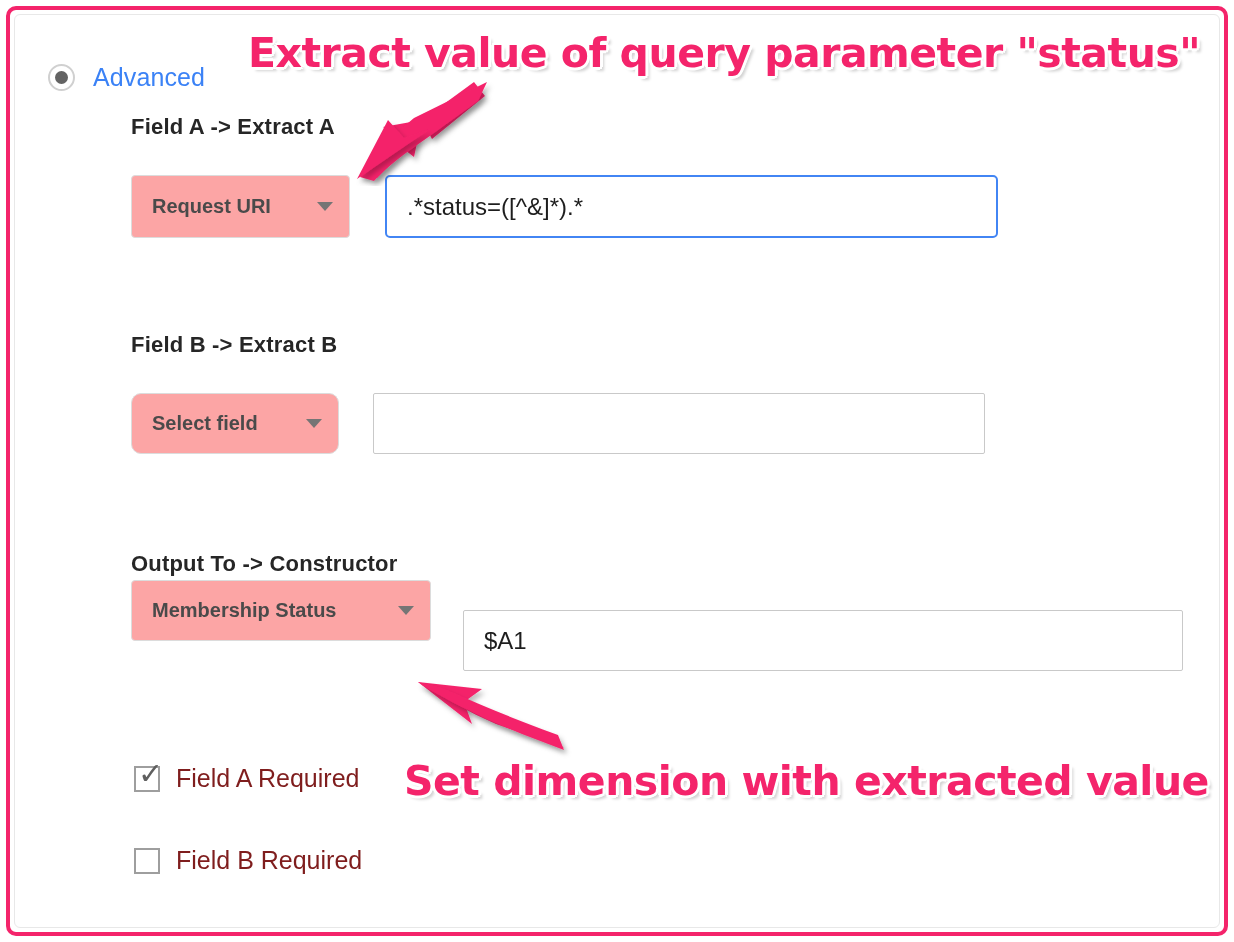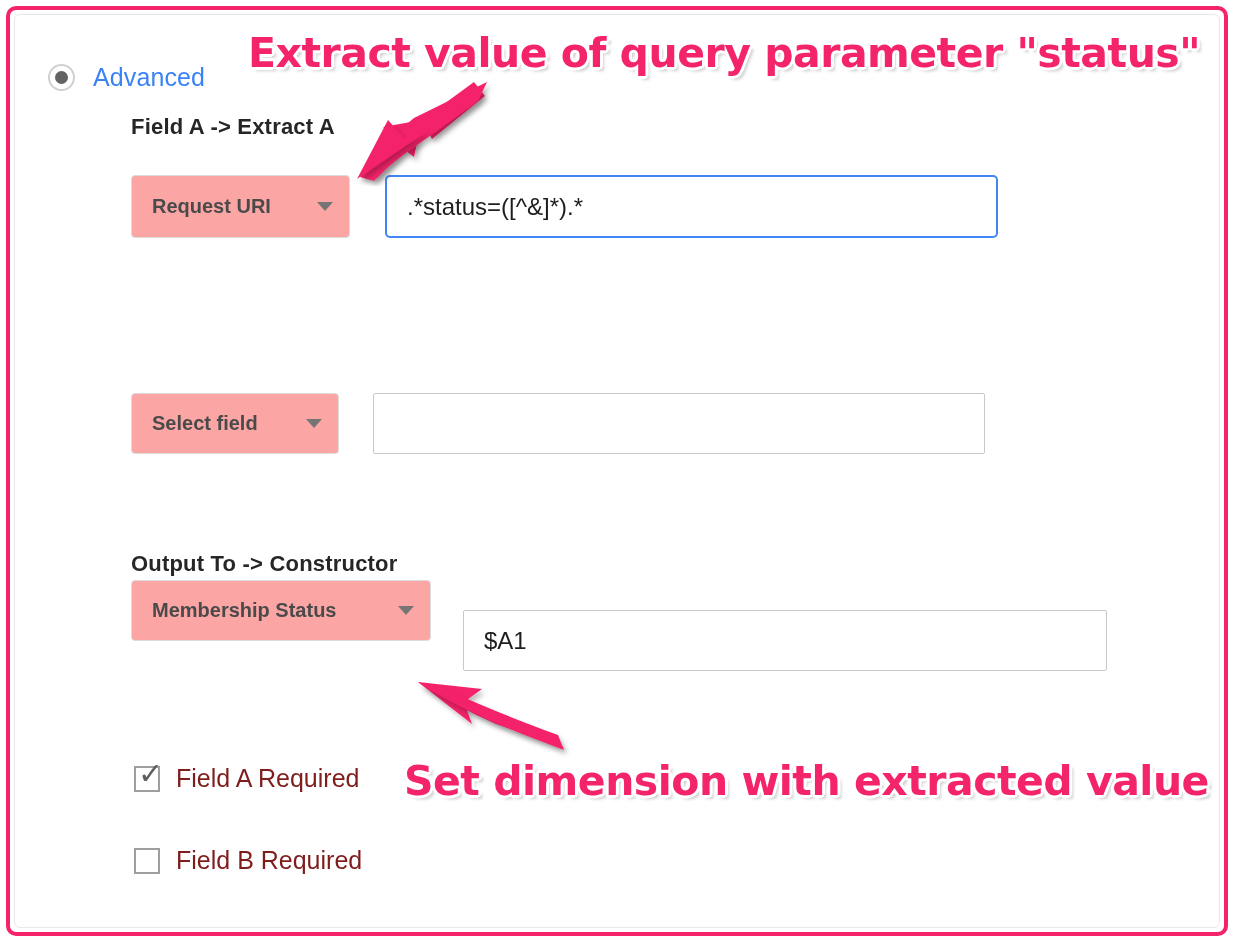--- a/index.html
+++ b/index.html
@@ -111,21 +111,21 @@
   .caret {
     width: 0;
     height: 0;
     margin-left: 18px;
     border-left: 8px solid transparent;
     border-right: 8px solid transparent;
     border-top: 9px solid #757575;
     flex: 0 0 auto;
   }
   #dd-a   { left: 131px; top: 175px; width: 219px; height: 63px; }
-  #dd-b   { left: 131px; top: 393px; width: 208px; height: 61px; }
+  #dd-b   { left: 131px; top: 393px; width: 208px; height: 61px; border-radius: 10px; }
   #dd-out { left: 131px; top: 580px; width: 300px; height: 61px; }
 
   
   .textinput {
     position: absolute;
     background: #ffffff;
     border: 1px solid #c9c9c9;
     border-radius: 2px;
     box-sizing: border-box;
     display: flex;
@@ -134,21 +134,21 @@
     font-size: 24px;
     color: #1e1e1e;
     cursor: text;
   }
   #input-a {
     left: 385px; top: 175px; width: 613px; height: 63px;
     border: 2px solid #4285F4;
     border-radius: 5px;
   }
   #input-b  { left: 373px; top: 393px; width: 612px; height: 61px; }
-  #input-out{ left: 463px; top: 610px; width: 644px; height: 61px; }
+  #input-out{ left: 463px; top: 610px; width: 720px; height: 61px; }
   .textinput .val { pointer-events: none; }
 
   
   .cb-row {
     position: absolute;
     display: flex;
     align-items: center;
     gap: 16px;
     cursor: pointer;
   }
@@ -221,20 +221,21 @@
 
   <div class="dropdown" id="dd-a">
     <span class="dd-text">Request URI</span>
     <span class="caret"></span>
   </div>
 
   <div class="textinput" id="input-a" title=".*status=([^&amp;]*).*">
     <span class="val">.*status=([^&amp;]*).*</span>
   </div>
 
+  <div class="section-label" id="label-b">Field B -&gt; Extract B</div>
 
   <div class="dropdown" id="dd-b">
     <span class="dd-text">Select field</span>
     <span class="caret"></span>
   </div>
 
   <div class="textinput" id="input-b">
     <span class="val"></span>
   </div>
 

